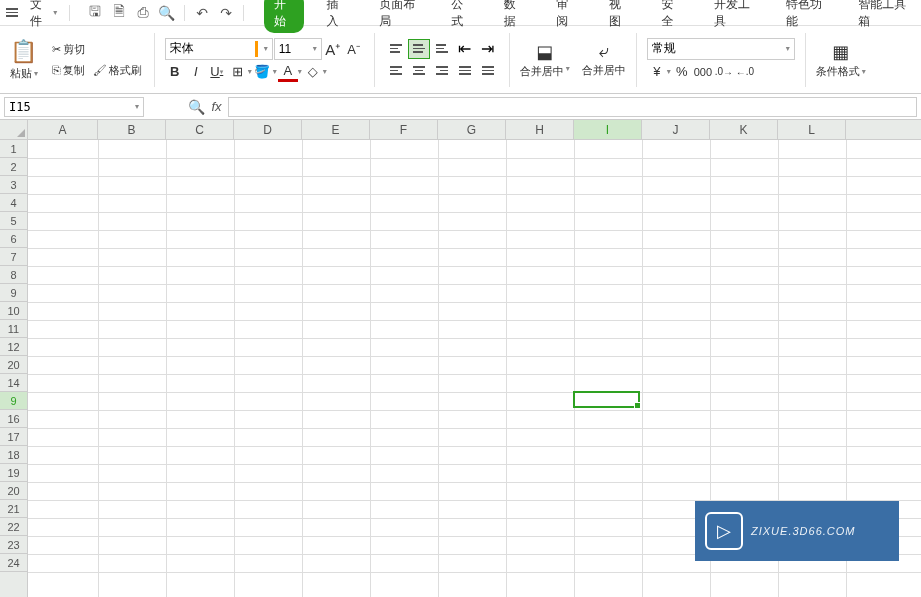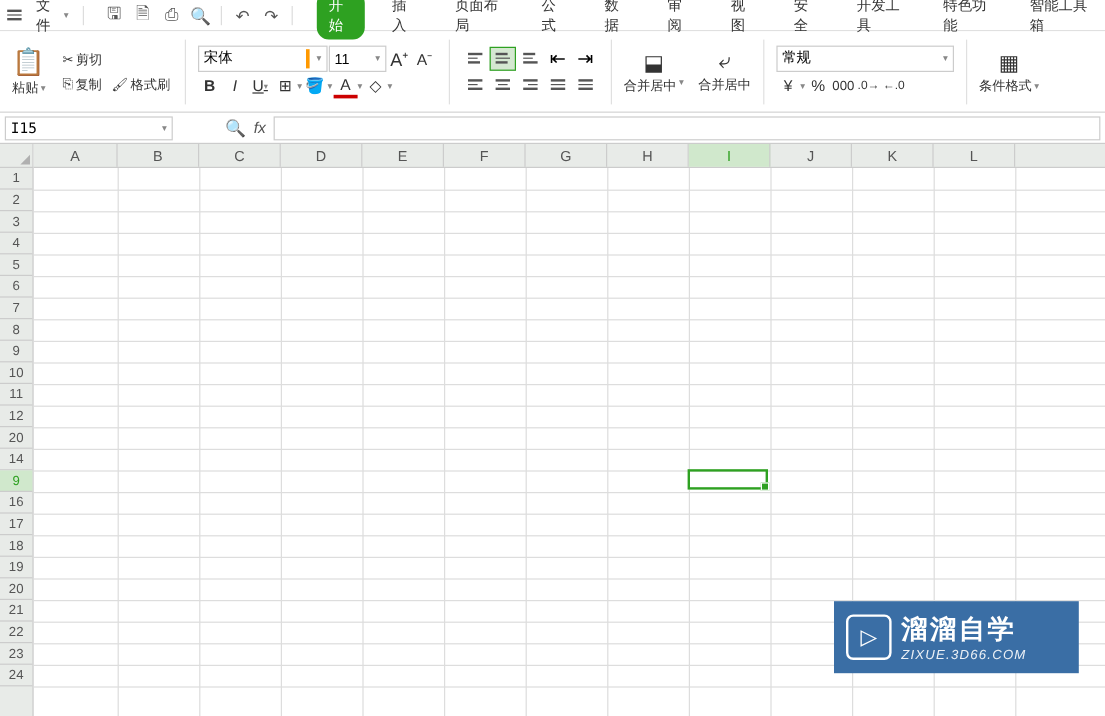--- a/index.html
+++ b/index.html
@@ -371,17 +371,16 @@
       <div class="grid-h" style="top: 378px;"></div>
       <div class="grid-h" style="top: 396px;"></div>
       <div class="grid-h" style="top: 414px;"></div>
       <div class="grid-h" style="top: 432px;"></div>
       <div class="active-cell" style="left: 545px; top: 251px; width: 67px; height: 17px;"></div>
     </div>
 
   <div class="watermark">
     <div class="wm-icon">▷</div>
     <div class="wm-text">
-      <div class="wm-title">溜溜自学</div>
       <div class="wm-url">ZIXUE.3D66.COM</div>
     </div>
   </div>
 </div>
 
 </body></html>

